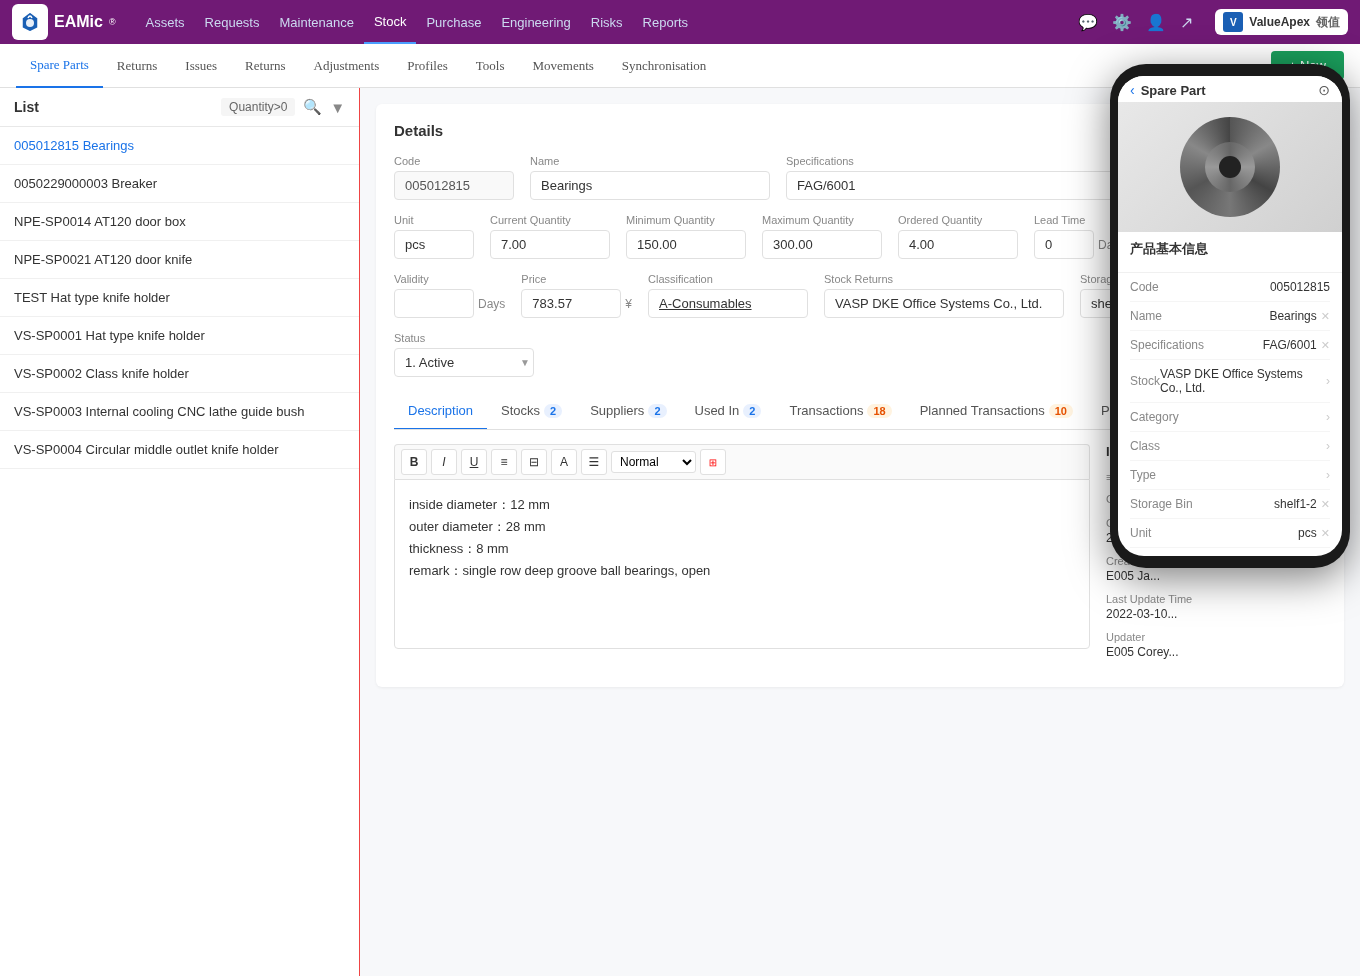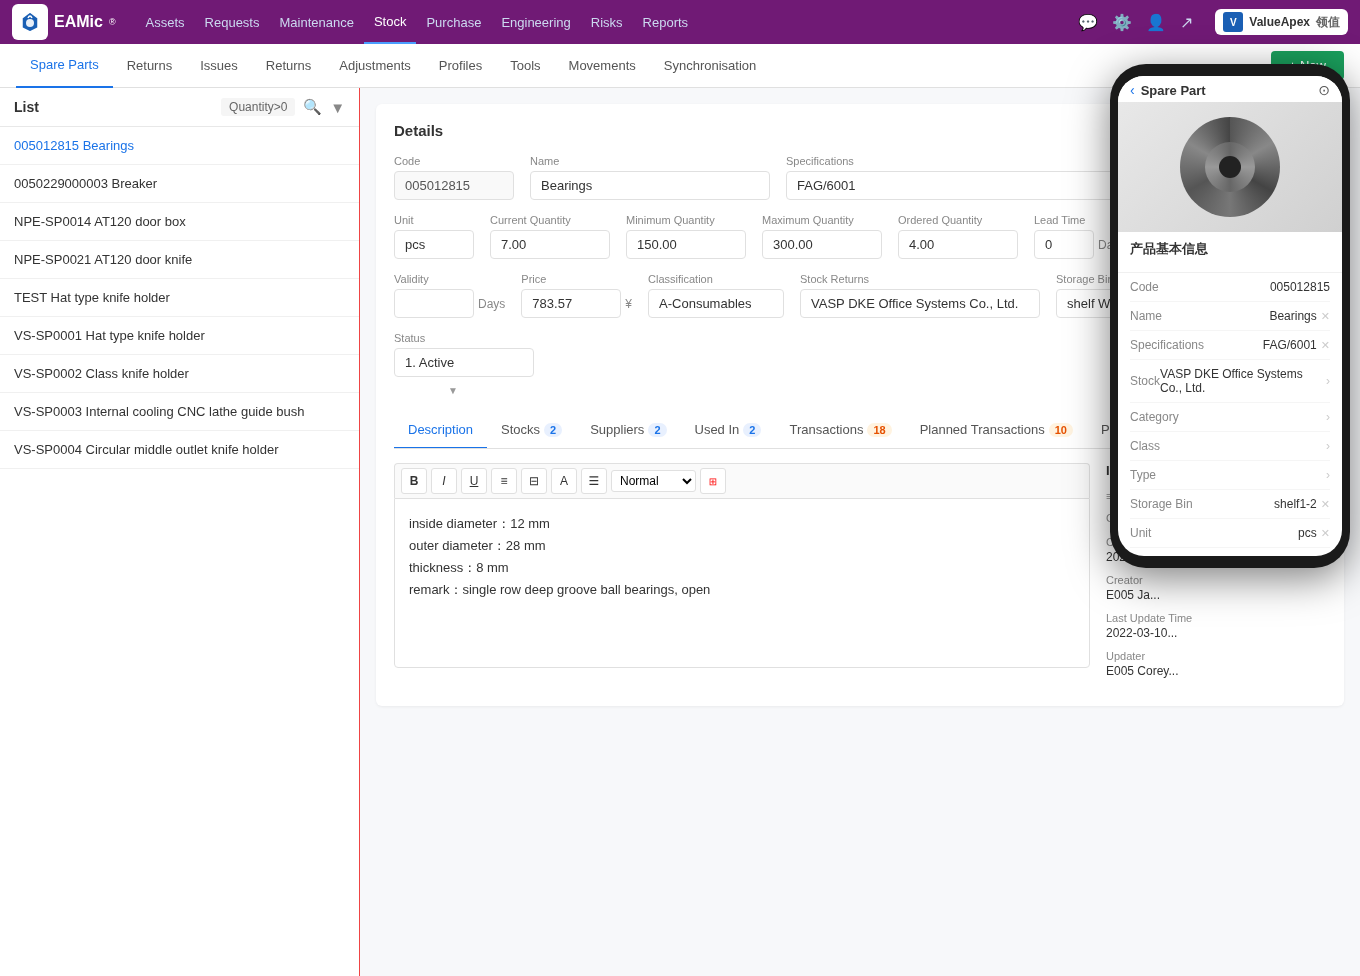--- a/index.html
+++ b/index.html
@@ -49,21 +49,21 @@
     .brand-cn { font-size: 12px; color: #666; font-weight: bold; }
 
     
     .sub-nav {
       background: white; border-bottom: 1px solid #e0e0e0;
       display: flex; align-items: center; padding: 0 16px;
       height: 44px;
     }
     .sub-nav-item {
       font-size: 13px; color: #555; padding: 0 14px; height: 44px;
-      display: flex; align-items: center; cursor: pointer; white-space: nowrap;
+      display: flex; align-items: center; cursor: pointer; white-space: nowrap; font-family: Liberation Serif, serif;
     }
     .sub-nav-item.active {
       color: #1a73e8; border-bottom: 2px solid #1a73e8; font-weight: 500;
     }
     .new-btn {
       margin-left: auto; background: #1a9e5c; color: white;
       border: none; border-radius: 4px; padding: 7px 18px;
       font-size: 13px; cursor: pointer; display: flex; align-items: center; gap: 4px;
     }
 
@@ -117,24 +117,24 @@
     }
     .form-input.readonly { background: #f9f9f9; color: #555; }
     .form-select {
       border: 1px solid #e0e0e0; border-radius: 4px; padding: 6px 10px;
       font-size: 13px; color: #333; background: white; outline: none;
       appearance: none; cursor: pointer;
     }
 
     .w80 { width: 80px; }
     .w120 { width: 120px; }
-    .w160 { width: 136px; }
+    .w160 { width: 160px; text-decoration: underline; }
     .w240 { width: 240px; }
 
-    .status-select-wrap { display: flex; align-items: center; gap: 8px; flex-direction: column; }
+    .status-select-wrap { display: flex; align-items: center; gap: 8px; }
     .status-select {
       border: 1px solid #e0e0e0; border-radius: 4px; padding: 6px 28px 6px 10px;
       font-size: 13px; color: #333; background: white; outline: none;
       appearance: none; cursor: pointer; min-width: 140px;
     }
     .select-arrow {
       margin-left: -22px; pointer-events: none; color: #999; font-size: 10px;
     }
 
     

